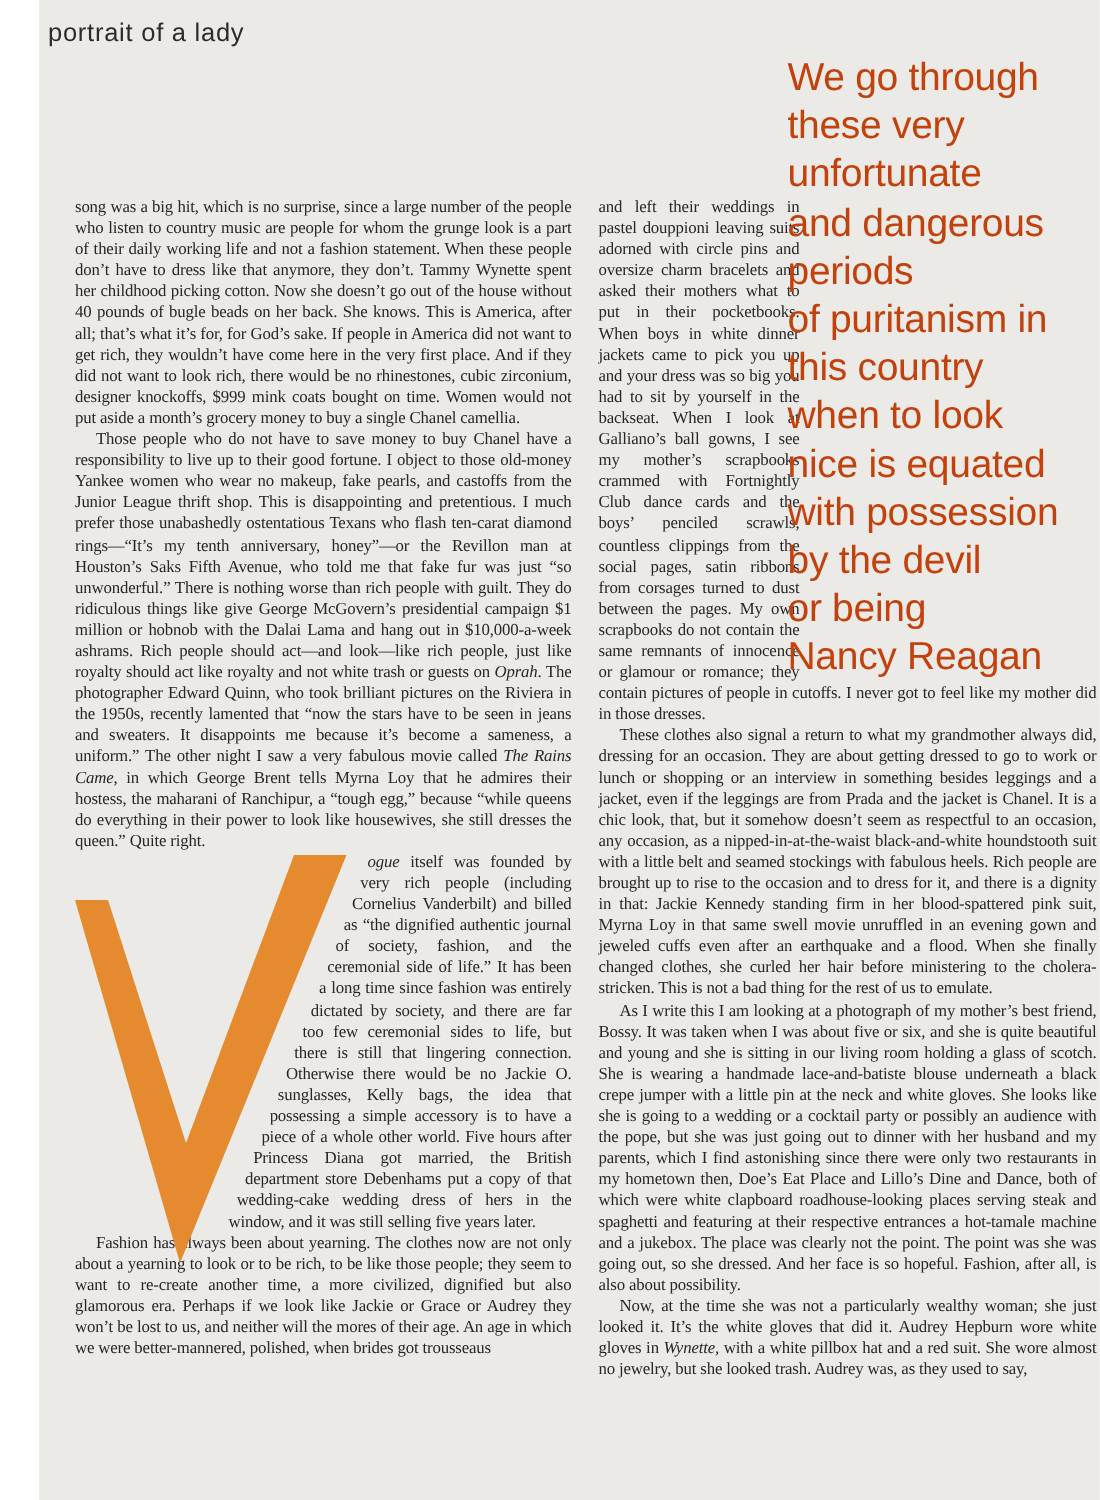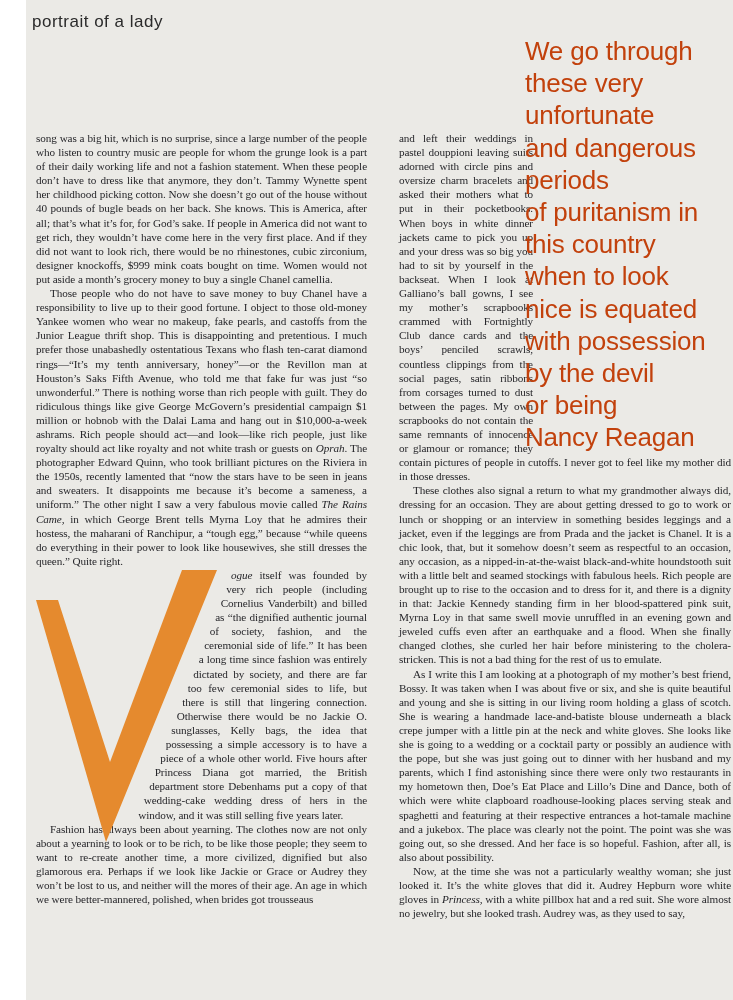--- a/index.html
+++ b/index.html
@@ -23,21 +23,21 @@
   }
   .col {
     position: absolute;
     top: 131px;
     font-size: 11.2px;
     line-height: 14.1px;
     letter-spacing: -0.1px;
     color: #26262A;
     text-align: justify;
   }
-  .col-left  { left: 10px;  width: 331px; }
+  .col-left  { left: 24px;  width: 331px; }
   .col-right { left: 373px; width: 332px; }
   .body-p { margin: 0; }
   .body-p.indent { text-indent: 14px; }
   em { font-style: italic; }
 
   .pull-quote {
     position: absolute;
     top: -96px;
     left: 126px;
     width: 216px;
@@ -102,16 +102,16 @@
 nice is equated
 with possession
 by the devil
 or being
 Nancy Reagan</div>
     <p class="body-p">
       <span class="quote-spacer"></span><span class="seg-host"><span>and left their weddings in pastel douppioni leaving suits adorned with circle pins and oversize charm bracelets and asked their mothers what to put in their pocketbooks. When boys in white dinner jackets came to pick you up and your dress was so big you had to sit by yourself in the backseat. When I look at Galliano’s ball gowns, I see my mother’s scrapbooks crammed with Fortnightly Club dance cards and the boys’ penciled scrawls, countless clippings from the social pages, satin ribbons from corsages turned to dust between the pages. My own scrapbooks do not contain the same remnants of innocence or glamour or romance; they contain pictures of people in cutoffs. I never got to feel like my mother did in those dresses.</span></span>
     </p>
     <p class="body-p indent"><span>These clothes also signal a return to what my grandmother always did, dressing for an occasion. They are about getting dressed to go to work or lunch or shopping or an interview in something besides leggings and a jacket, even if the leggings are from Prada and the jacket is Chanel. It is a chic look, that, but it somehow doesn’t seem as respectful to an occasion, any occasion, as a nipped-in-at-the-waist black-and-white houndstooth suit with a little belt and seamed stockings with fabulous heels. Rich people are brought up to rise to the occasion and to dress for it, and there is a dignity in that: Jackie Kennedy standing firm in her blood-spattered pink suit, Myrna Loy in that same swell movie unruffled in an evening gown and jeweled cuffs even after an earthquake and a flood. When she finally changed clothes, she curled her hair before ministering to the cholera-stricken. This is not a bad thing for the rest of us to emulate.</span></p>
     <p class="body-p indent"><span>As I write this I am looking at a photograph of my mother’s best friend, Bossy. It was taken when I was about five or six, and she is quite beautiful and young and she is sitting in our living room holding a glass of scotch. She is wearing a handmade lace-and-batiste blouse underneath a black crepe jumper with a little pin at the neck and white gloves. She looks like she is going to a wedding or a cocktail party or possibly an audience with the pope, but she was just going out to dinner with her husband and my parents, which I find astonishing since there were only two restaurants in my hometown then, Doe’s Eat Place and Lillo’s Dine and Dance, both of which were white clapboard roadhouse-looking places serving steak and spaghetti and featuring at their respective entrances a hot-tamale machine and a jukebox. The place was clearly not the point. The point was she was going out, so she dressed. And her face is so hopeful. Fashion, after all, is also about possibility.</span></p>
-    <p class="body-p indent"><span>Now, at the time she was not a particularly wealthy woman; she just looked it. It’s the white gloves that did it. Audrey Hepburn wore white gloves in </span><em>Princess,</em><span> with a white pillbox hat and a red suit. She wore almost no jewelry, but she looked trash. Audrey was, as they used to say,</span></p>
+    <p class="body-p indent"><span>Now, at the time she was not a particularly wealthy woman; she just looked it. It’s the white gloves that did it. Audrey Hepburn wore white gloves in </span><em>Wynette,</em><span> with a white pillbox hat and a red suit. She wore almost no jewelry, but she looked trash. Audrey was, as they used to say,</span></p>
   </div>
 
 </div>
 
 </body></html>

